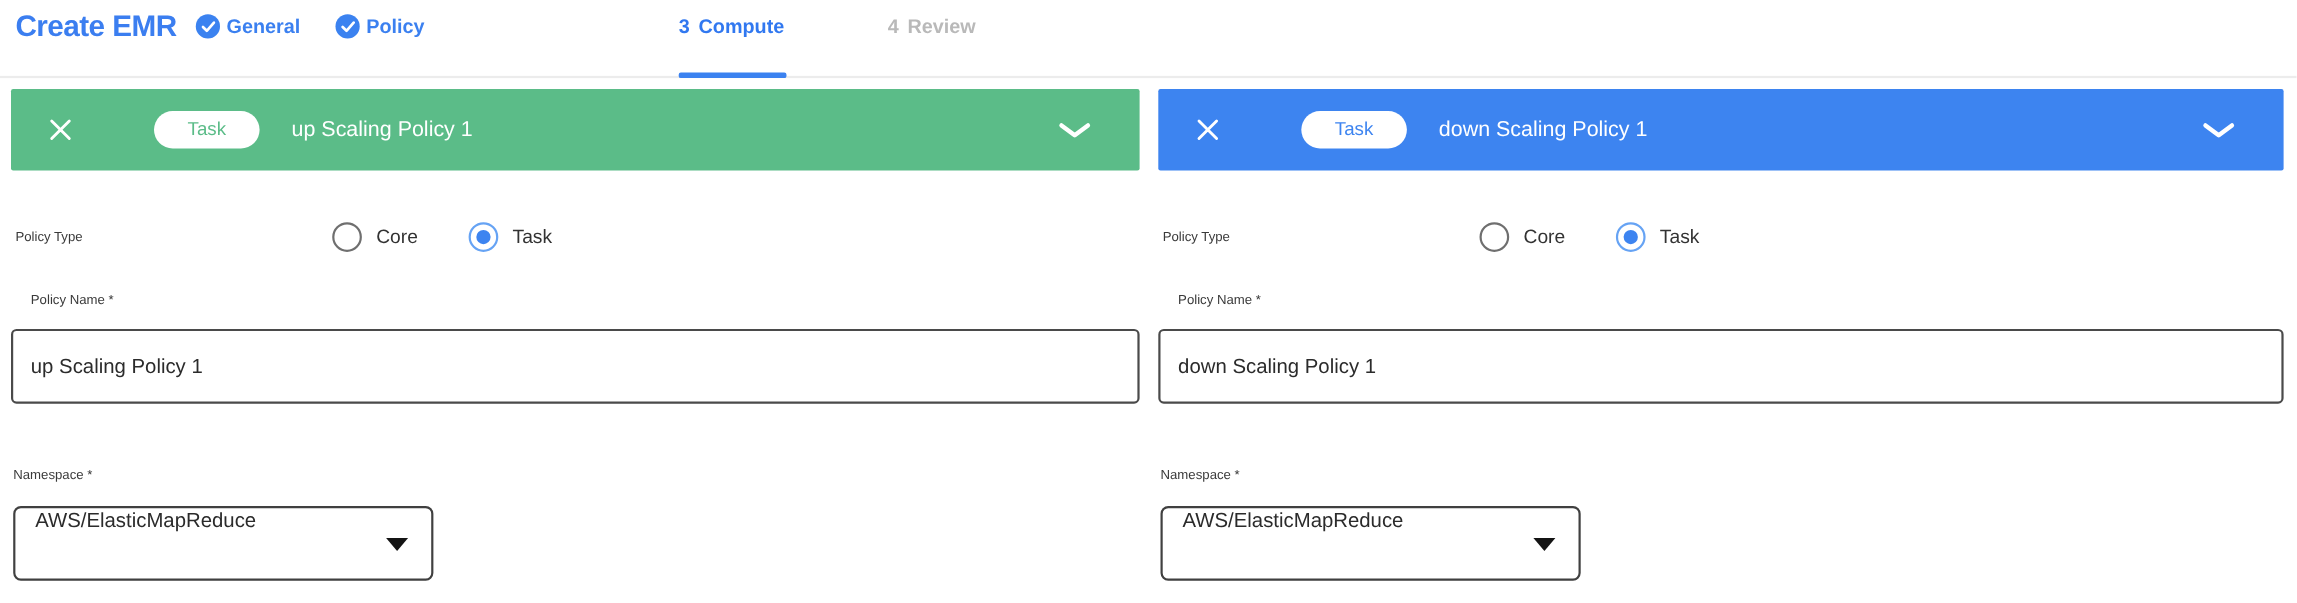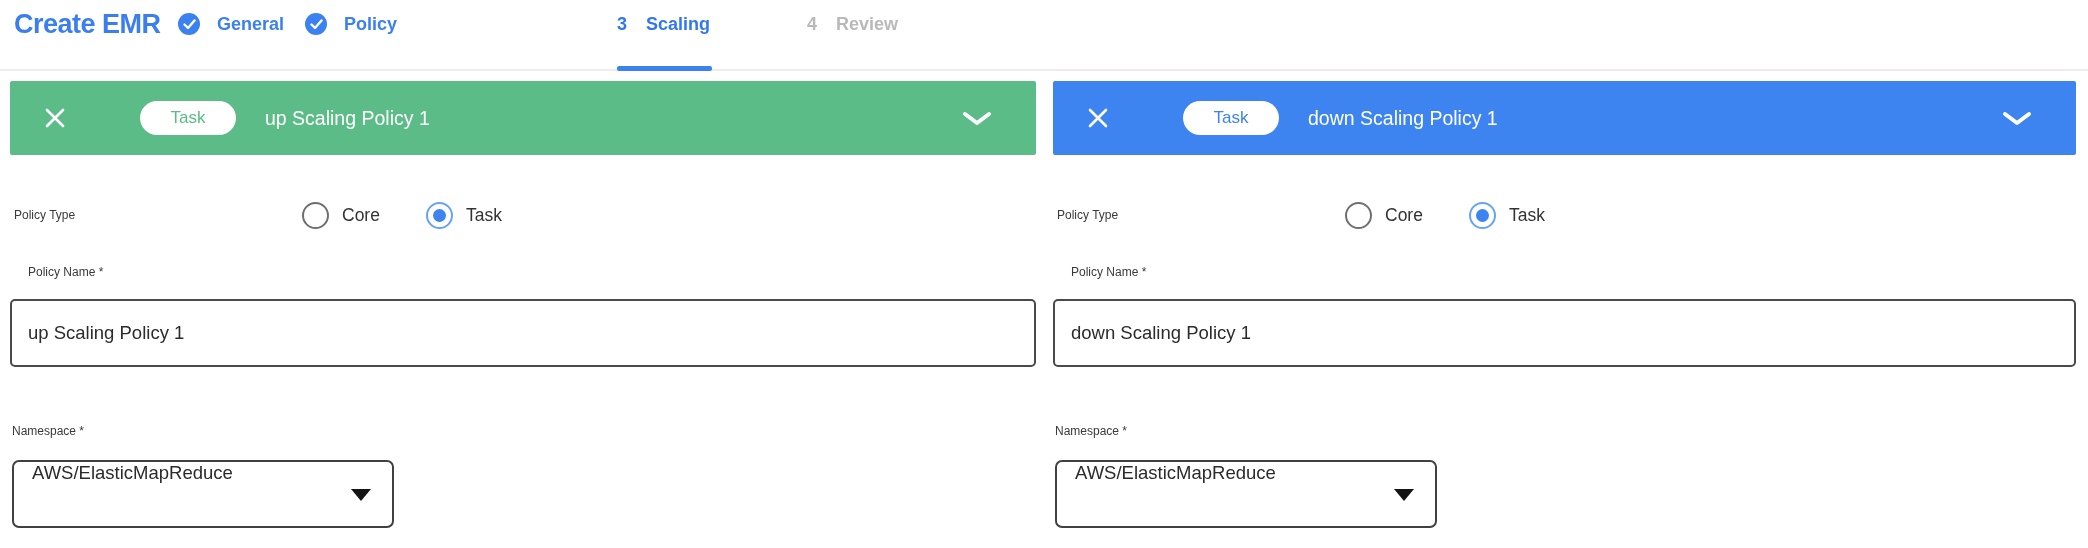--- a/index.html
+++ b/index.html
@@ -12,21 +12,21 @@
   
   .wizard-header {
     position:absolute; top:0; left:0; right:0; height:71px;
     background:#fff; border-bottom:2px solid #ececec;
   }
   .app-title {
     position:absolute; left:14px; top:0; height:48px; display:flex; align-items:center;
     font-size:27px; font-weight:bold; color:#3b7ef0; letter-spacing:-0.5px;
   }
   .step {
-    position:absolute; top:0; height:48px; display:flex; align-items:center; gap:17px;
+    position:absolute; top:0; height:48px; display:flex; align-items:center; gap:6px;
     font-size:18px; font-weight:600; cursor:pointer;
   }
   .step-done   { color:#3b80f0; }
   .step-active { color:#3178f0; }
   .step-upcoming { color:#b9b9b9; }
   .check-circle {
     width:22px; height:22px; border-radius:50%; background:#3b82f0;
     display:flex; align-items:center; justify-content:center; flex:none;
   }
   .check-circle svg { display:block; }
@@ -111,21 +111,21 @@
       <span class="check-circle">
         <svg width="13" height="11" viewBox="0 0 13 11">
             <path d="M1.5 5.5 L5 9 L11.5 1.5" stroke="#fff" stroke-width="2.4" fill="none" stroke-linecap="round" stroke-linejoin="round"></path>
           </svg>
       </span>
       <span class="step-label">Policy</span>
     </div>
 
     <div class="step step-active" style="left:617px">
       <span class="step-num">3</span>
-      <span class="step-label">Scaling</span>
+      <span class="step-label">Compute</span>
       <span class="active-underline"></span>
     </div>
 
     <div class="step step-upcoming" style="left:807px">
       <span class="step-num">4</span>
       <span class="step-label">Review</span>
     </div>
   </header>
 
   <section class="panel" style="left:10px;width:1026px">

